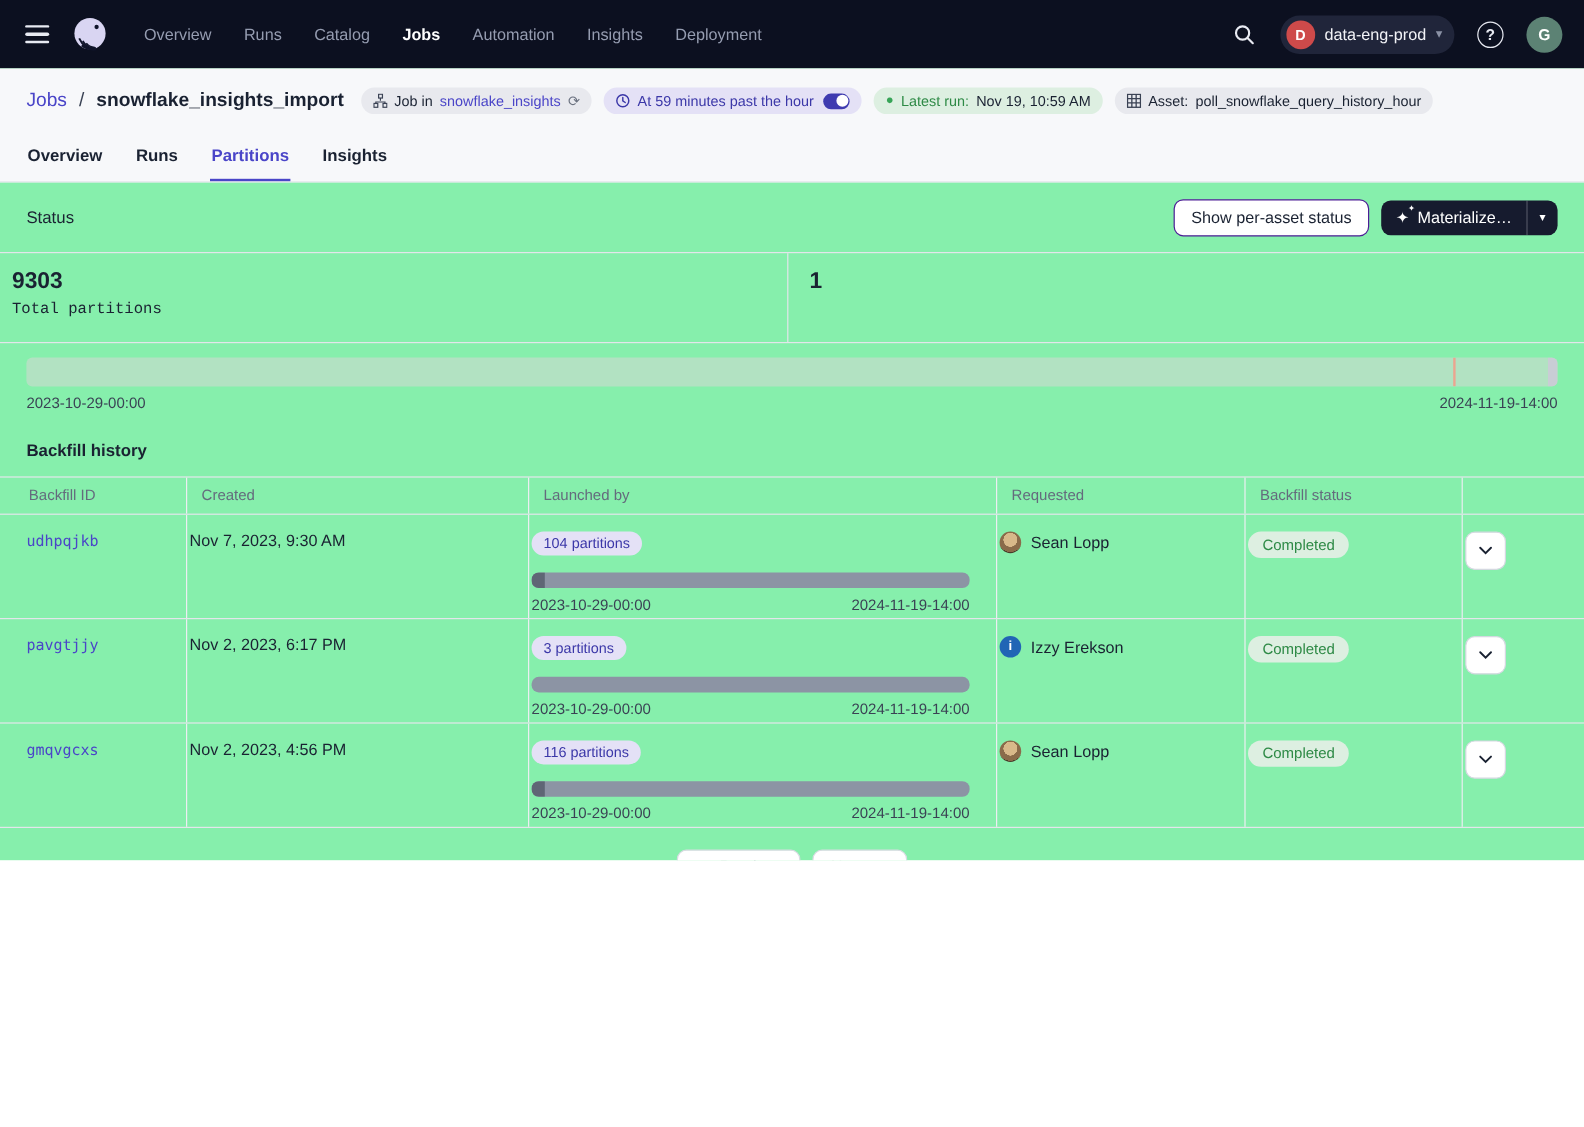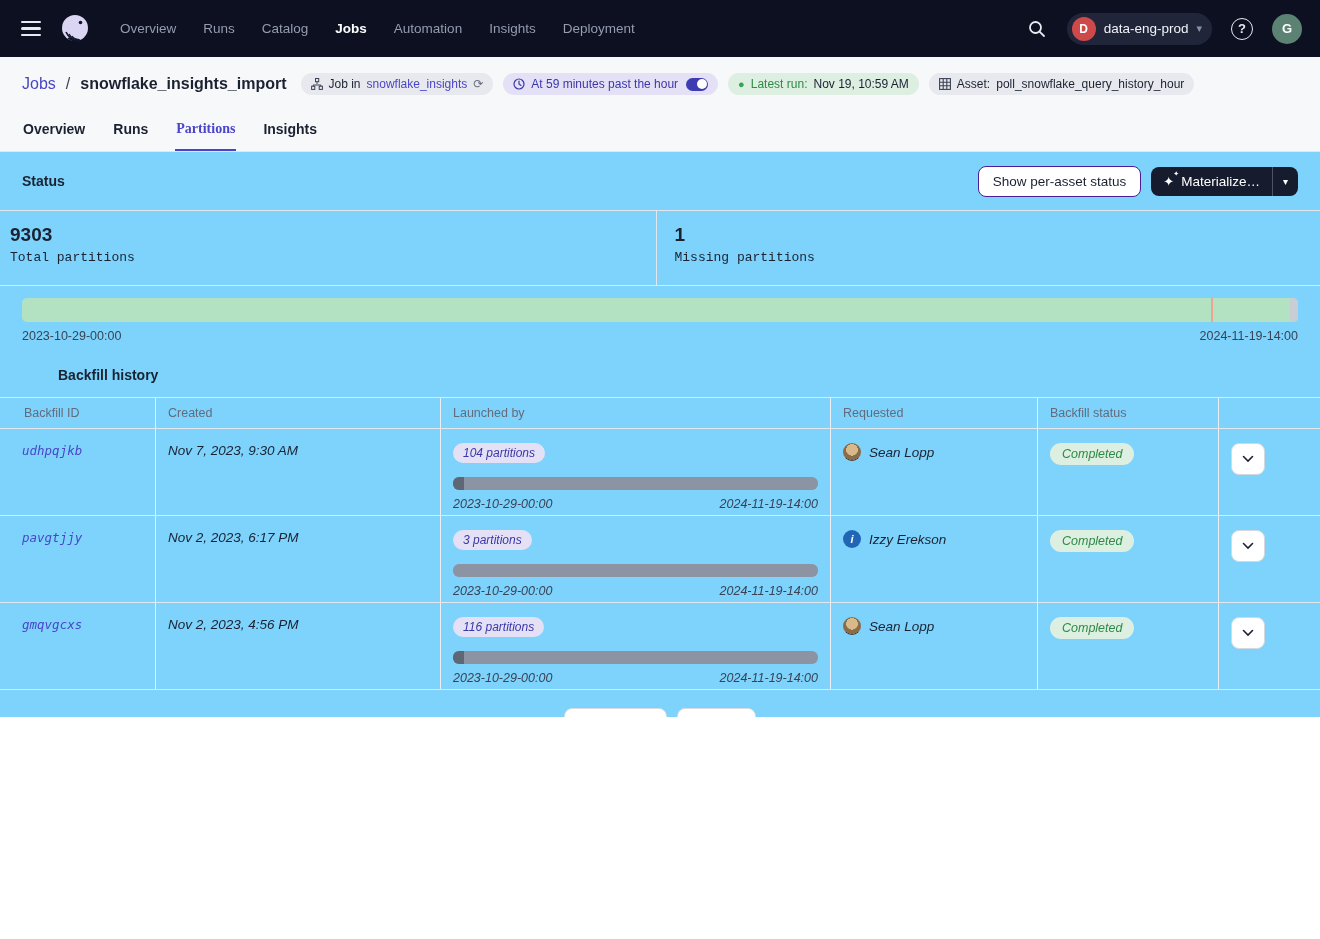--- a/index.html
+++ b/index.html
@@ -1,17 +1,17 @@
 <!DOCTYPE html>
 <html style="--c-accent: #4a45c8; --c-nav_bg: #0c1020; --c-text: #1a2232; --c-success: #2e8a46; --c-success_bg: #ddefe1; --c-lavender_bg: #e4e1f6; --c-green_bar: #b2e2c2; --c-gray_bar: #8c94a4; --c-missing_gray: #c9cdd5; --c-marker: #eba590; --c-deploy_red: #ce4a4a; --c-avatar_teal: #5c8274;"><head>
 <meta charset="utf-8">
 <style>
   * { margin:0; padding:0; box-sizing:border-box; }
   body { font-family:"Liberation Sans", sans-serif; background:#fff; }
-  .app { position:relative; width:1320px; height:717px; background:#7dd3fc; overflow:hidden;
+  .app { position:relative; width:1320px; height:717px; background:#86efac; overflow:hidden;
          color:var(--c-text, #1a2232); }
 
   
   .topnav { height:57px; background:var(--c-nav_bg, #0c1020); display:flex; align-items:center;
             justify-content:space-between; padding:0 18px 0 16px; }
   .nav-left { display:flex; align-items:center; gap:10px; }
   .hamburger { width:30px; height:30px; display:flex; flex-direction:column; justify-content:center;
                gap:4px; cursor:pointer; padding:0 5px; }
   .hamburger span { display:block; height:2.5px; background:#e8eaf2; border-radius:2px; }
   .logo { width:38px; height:38px; border-radius:50%; display:flex; align-items:center; justify-content:center; }
@@ -48,25 +48,25 @@
   .badge .dark { color:#1a2232; }
   .refresh-glyph { color:#6b7280; font-size:12px; cursor:pointer; }
   .toggle { width:22px; height:13px; background:#3f3bb0; border-radius:8px; position:relative; cursor:pointer; margin-left:2px; }
   .toggle::after { content:""; position:absolute; right:1.5px; top:1.5px; width:10px; height:10px;
                    background:#fff; border-radius:50%; }
   .green-dot { color:#37a457; font-size:11px; }
 
   .tabs { display:flex; gap:26px; padding:0 22px; margin-top:10px; }
   .tab { font-size:14px; color:#1a2232; font-weight:600; padding:8px 1px 12px 1px; cursor:pointer;
          border-bottom:2px solid transparent; }
-  .tab.active { color:var(--c-accent, #4a45c8); border-bottom-color:var(--c-accent, #4a45c8);font-family:Liberation Serif, serif; }
+  .tab.active { color:var(--c-accent, #4a45c8); border-bottom-color:var(--c-accent, #4a45c8); }
 
   
   .status-bar { display:flex; align-items:center; justify-content:space-between; padding:14px 22px; height:58px; }
-  .status-title { font-size:14px; font-weight:700; color:#1a2232; }
+  .status-title { font-size:14px; font-weight:400; color:#1a2232; }
   .actions { display:flex; align-items:center; gap:10px; }
   .btn-outline { background:#fff; border:1px solid #4c1d95; border-radius:8px; padding:7px 14px;
                  font-size:13.5px; color:#1a2232; font-family:inherit; cursor:pointer; }
   .btn-split { display:flex; align-items:stretch; background:#161b2e; border-radius:8px; overflow:hidden; cursor:pointer; }
   .btn-split .main { display:flex; align-items:center; gap:7px; color:#fff; font-size:13.5px; padding:7px 12px; }
   .sparkle { position:relative; font-size:13px; color:#fff; }
   .sparkle small { position:absolute; top:-4px; right:-5px; font-size:7px; }
   .btn-split .caret-part { display:flex; align-items:center; justify-content:center; width:26px;
                            border-left:1px solid rgba(255,255,255,0.25); color:#fff; font-size:10px; }
 
@@ -81,28 +81,28 @@
   .pbar-wrap { padding:12px 22px 0 22px; }
   .pbar { position:relative; height:24px; border-radius:5px; overflow:hidden;
           background:var(--c-green_bar, #b2e2c2); cursor:pointer; }
   .pbar .marker { position:absolute; left:93.2%; top:0; width:2px; height:100%;
                   background:var(--c-marker, #eba590); }
   .pbar .missing-seg { position:absolute; right:0; top:0; width:8px; height:100%;
                        background:var(--c-missing_gray, #c9cdd5); }
   .pbar-labels { display:flex; justify-content:space-between; font-size:12.5px; color:#3a4254; margin-top:7px; }
 
   
-  .bf-title { font-size:14px; font-weight:700; color:#1a2232; padding:24px 22px 14px 22px;margin-left:36px; }
+  .bf-title { font-size:14px; font-weight:700; color:#1a2232; padding:24px 22px 14px 22px; }
   .bf-grid { display:grid; grid-template-columns:155px 285px 390px 207px 181px 1fr; }
   .bf-head { border-top:1px solid #e3e6eb; border-bottom:1px solid #e3e6eb; }
   .bf-head .hc { font-size:12.5px; color:#646b7d; padding:8px 12px; height:30px; display:flex; align-items:center; }
   .bf-head .hc:first-child { padding-left:24px; }
   .hc + .hc, .bc + .bc { border-left:1px solid #eceef2; }
   .bf-row { border-bottom:1px solid #e3e6eb; }
-  .bc { padding:14px 12px; height:86px; font-size:13.5px; color:#1a2232;font-style:italic; }
+  .bc { padding:14px 2px; height:86px; font-size:13.5px; color:#1a2232; }
   .bc:first-child { padding-left:22px; }
   .bf-id { font-family:"DejaVu Sans Mono", monospace; font-size:12.5px; color:var(--c-accent, #4a45c8);
            text-decoration:none; cursor:pointer; }
   .pill { display:inline-block; background:var(--c-lavender_bg, #e4e1f6); color:#3b37a8; font-size:12px;
           padding:3px 10px; border-radius:12px; }
   .req-bar { position:relative; width:365px; height:13px; border-radius:6px; overflow:hidden;
              background:var(--c-gray_bar, #8c94a4); margin-top:14px; }
   .req-bar .cap { position:absolute; left:0; top:0; width:11px; height:100%; background:#5f6675; }
   .req-dates { display:flex; justify-content:space-between; width:365px; font-size:12.5px;
                color:#3a4254; margin-top:7px; }
@@ -239,21 +239,20 @@
     </div>
   </section>
 
   <section class="stats">
     <div class="stat">
       <div class="stat-value">9303</div>
       <div class="stat-label">Total partitions</div>
     </div>
     <div class="stat">
       <div class="stat-value">1</div>
-      <div class="stat-label">Missing partitions</div>
     </div>
   </section>
 
   <div class="pbar-wrap">
     <div class="pbar">
       <div class="marker"></div>
       <div class="missing-seg"></div>
     </div>
     <div class="pbar-labels">
       <span>2023-10-29-00:00</span>

